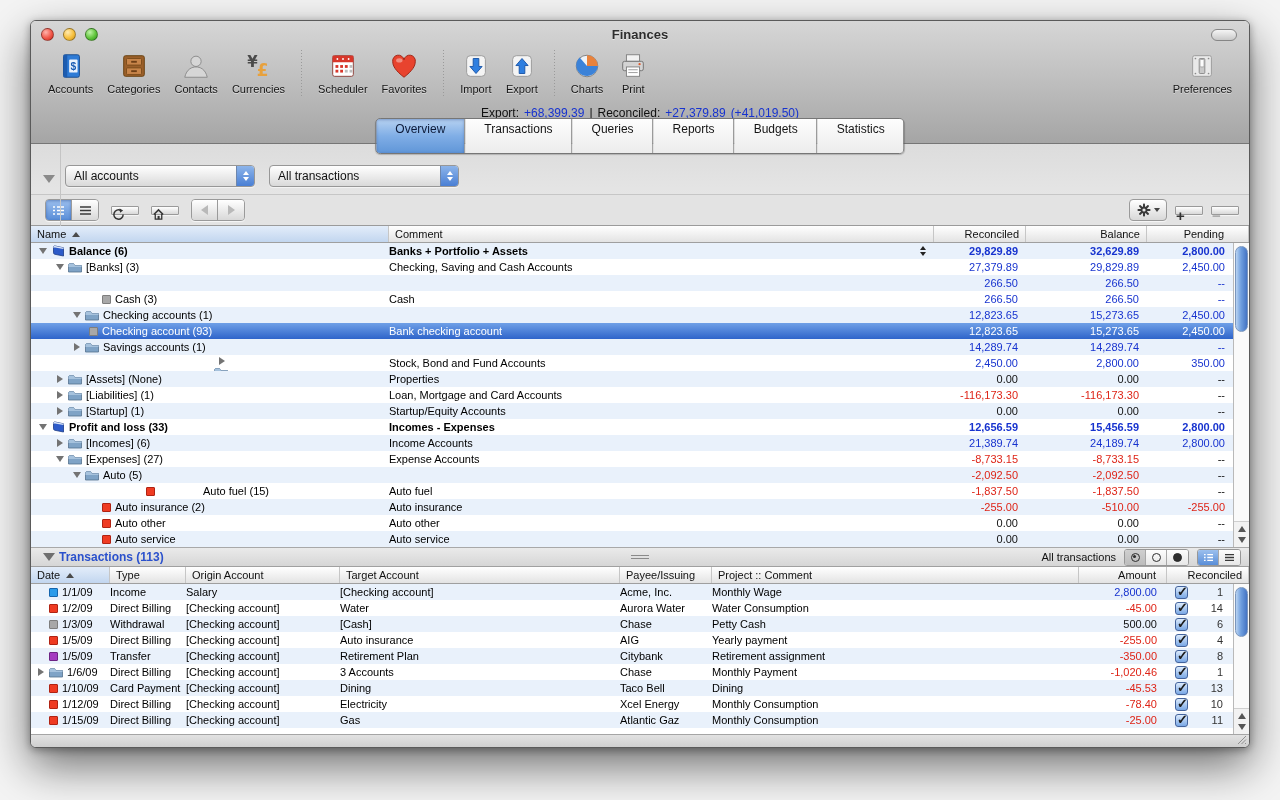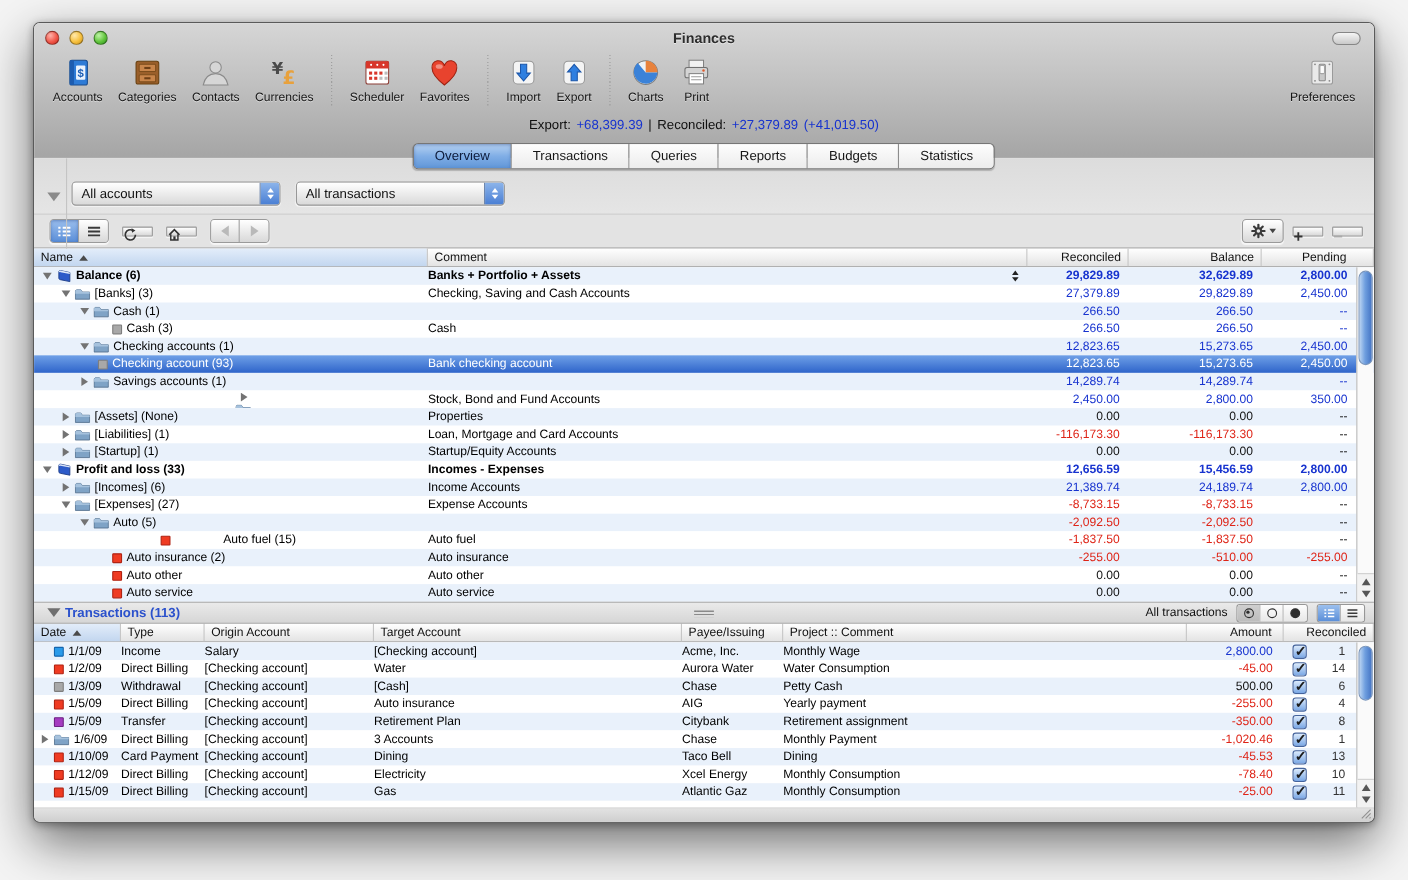--- a/index.html
+++ b/index.html
@@ -34,21 +34,21 @@
     background:repeating-linear-gradient(#9a9a9a 0 1px, transparent 1px 3px); }
   .tb-spacer { flex:1; }
 
   .balancebar { height:24px; display:flex; align-items:center; justify-content:center; gap:5px;
     font-size:12px; color:#101010; }
   .bb-val { color:#1733cf; }
 
   .tabswrap { position:absolute; left:50%; bottom:-11px; transform:translateX(-50%);
     display:flex; border:1px solid #767676; border-radius:5px; overflow:hidden;
     box-shadow:0 1px 1px rgba(0,0,0,.2); z-index:5; }
-  .tab { height:22px; line-height:21px; padding:0 19px; font-size:12px; color:#151515;
+  .tab { height:34px; line-height:21px; padding:0 19px; font-size:12px; color:#151515;
     background:linear-gradient(#fdfdfd,#ececec); border-right:1px solid #8c8c8c; cursor:default;text-align:right; }
   .tab:last-child { border-right:none; }
   .tab.sel { background:linear-gradient(#b7d2f1,#80aee6 50%,#6096d8); color:#0d1b3a;
     box-shadow:inset 0 1px 3px rgba(0,40,120,.35); }
 
   
   .filter-row { height:50px; background:linear-gradient(#dcdcdc,#e5e5e5); display:flex;
     align-items:flex-end; padding:0 0 7px 12px; position:relative; }
   .nav-row { height:32px; background:#e3e3e3; border-top:1px solid #c6c6c6;
     border-bottom:1px solid #9b9b9b; display:flex; align-items:center; padding:0 10px 0 14px; }
@@ -482,30 +482,20 @@
               <span class="nm">[Banks] (3)</span>
             </div>
             <div class="cell tc1">
               <span class="cm">Checking, Saving and Cash Accounts</span>
             </div>
             <div class="cell tc2 num c-blue">27,379.89</div>
             <div class="cell tc3 num c-blue">29,829.89</div>
             <div class="cell tc4 num c-blue">2,450.00</div>
           </div>
           <div class="trow alt">
-            <div class="cell tc0" style="padding-left: 40px;">
-              <span class="disc open"></span>
-              <span class="tree-icon">
-                <svg width="14" height="11" viewBox="0 0 14 11">
-                  <path d="M0.5 2.5 L0.5 10 L13.5 10 L13.5 3.5 L6.8 3.5 L5.5 1.5 L1.5 1.5 Z" fill="#7fa3c6" stroke="#54718e" stroke-width="0.8"></path>
-                  <path d="M0.5 5 L13.5 5 L13.5 3.5 L6.8 3.5 L5.5 1.5 L1.5 1.5 L0.5 2.5 Z" fill="#a6c2dd"></path>
-                </svg>
-              </span>
-              <span class="nm">Cash (1)</span>
-            </div>
             <div class="cell tc1">
               <span class="cm"></span>
             </div>
             <div class="cell tc2 num c-blue">266.50</div>
             <div class="cell tc3 num c-blue">266.50</div>
             <div class="cell tc4 num c-blue">--</div>
           </div>
           <div class="trow white">
             <div class="cell tc0" style="padding-left: 57px;">
               <span class="disc none"></span>

